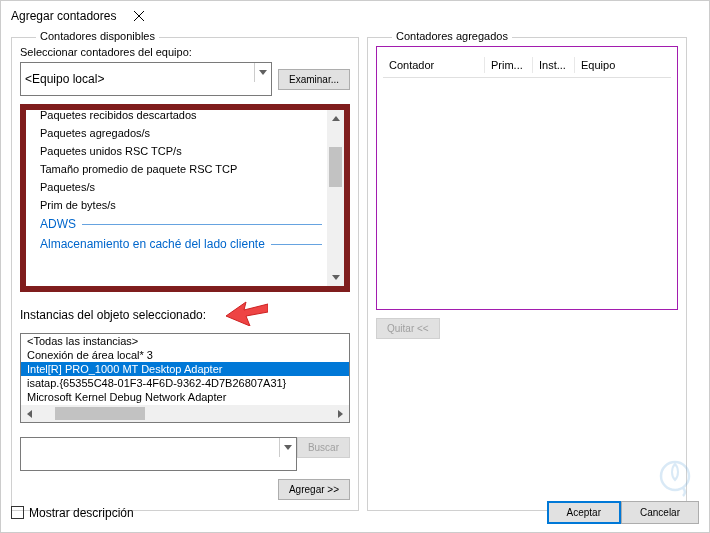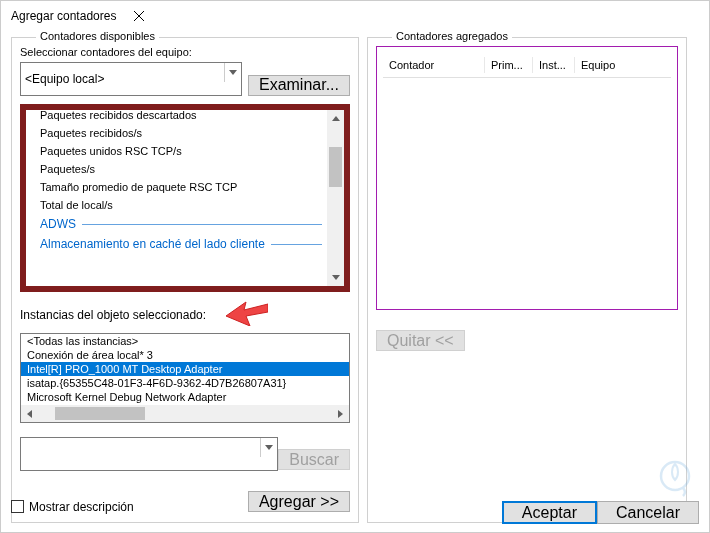--- a/index.html
+++ b/index.html
@@ -8,21 +8,21 @@
 .close-btn { width: 45px; height: 30px; display: flex; align-items: center; justify-content: center; cursor: pointer; }
 .content { padding: 6px 10px; display: flex; gap: 8px; }
 .fieldset { border: 1px solid #d0d0d0; padding: 8px 8px 10px 8px; position: relative; }
 .fieldset-left { width: 348px; }
 .fieldset-right { width: 320px; }
 .legend { position: absolute; top: -8px; left: 24px; background: #fff; padding: 0 4px; font-size: 11px; }
 .label-row { margin-bottom: 4px; font-size: 11px; }
 .combo-row { display: flex; gap: 6px; align-items: center; margin-bottom: 8px; }
 .combo { border: 1px solid #7a7a7a; height: 21px; display: flex; align-items: center; padding: 16px 4px; flex: 1; background: #fff; position: relative; }
 .combo-dd { width: 17px; height: 19px; border-left: 1px solid #ccc; display: flex; align-items: center; justify-content: center; position: absolute; right: 0; top: 0; bottom: 0; }
-.btn { border: 1px solid #adadad; background: #e1e1e1; height: 21px; padding: 0 10px; cursor: pointer; font-size: 16px; display: inline-flex; align-items: center; margin-top: 12px; }
+.btn { border: 1px solid #adadad; background: #e1e1e1; height: 21px; padding: 0 10px; cursor: pointer; font-size: 10px; display: inline-flex; align-items: center; }
 .btn-default { border: 2px solid #0078d7; background: #e1e1e1; }
 .btn-disabled { color: #a0a0a0; border-color: #d0d0d0; cursor: default; }
 .counter-list { border: 6px solid #7f1d1d; height: 188px; overflow: hidden; position: relative; margin-bottom: 8px; }
 .counter-list-inner { padding: 2px 0; }
 .counter-item { padding: 3px 8px 3px 14px; font-size: 11px; white-space: nowrap; overflow: hidden; text-overflow: ellipsis; }
 .counter-category { padding: 3px 8px 3px 14px; color: #0066cc; display: flex; align-items: center; gap: 6px; }
 .cat-line { flex: 1; height: 1px; background: #0066cc; opacity: .6; }
 .chevron { color: #0066cc; font-size: 10px; }
 .scrollbar-v { position: absolute; right: 0; top: 0; bottom: 0; width: 17px; background: #f0f0f0; display: flex; flex-direction: column; }
 .sb-btn { height: 17px; background: #f0f0f0; display: flex; align-items: center; justify-content: center; border: none; }
@@ -77,25 +77,25 @@
         <span class="combo-dd">
             <span class="tri-down"></span>
           </span>
       </div>
       <button class="btn">Examinar...</button>
     </div>
 
     <div class="counter-list">
       <div class="counter-list-inner">
         <div class="counter-item" style="margin-top:-6px">Paquetes recibidos descartados</div>
-        <div class="counter-item">Paquetes recibidos/s</div>
+        <div class="counter-item">Paquetes agregados/s</div>
         <div class="counter-item">Paquetes unidos RSC TCP/s</div>
+        <div class="counter-item">Tamaño promedio de paquete RSC TCP</div>
         <div class="counter-item">Paquetes/s</div>
-        <div class="counter-item">Tamaño promedio de paquete RSC TCP</div>
-        <div class="counter-item">Total de local/s</div>
+        <div class="counter-item">Prim de bytes/s</div>
         <div class="counter-category">
           <span>ADWS</span>
           <span class="cat-line"></span>
           <span class="chevron">⌄</span>
         </div>
         <div class="counter-category">
           <span>Almacenamiento en caché del lado cliente</span>
           <span class="cat-line"></span>
           <span class="chevron">⌄</span>
         </div>

